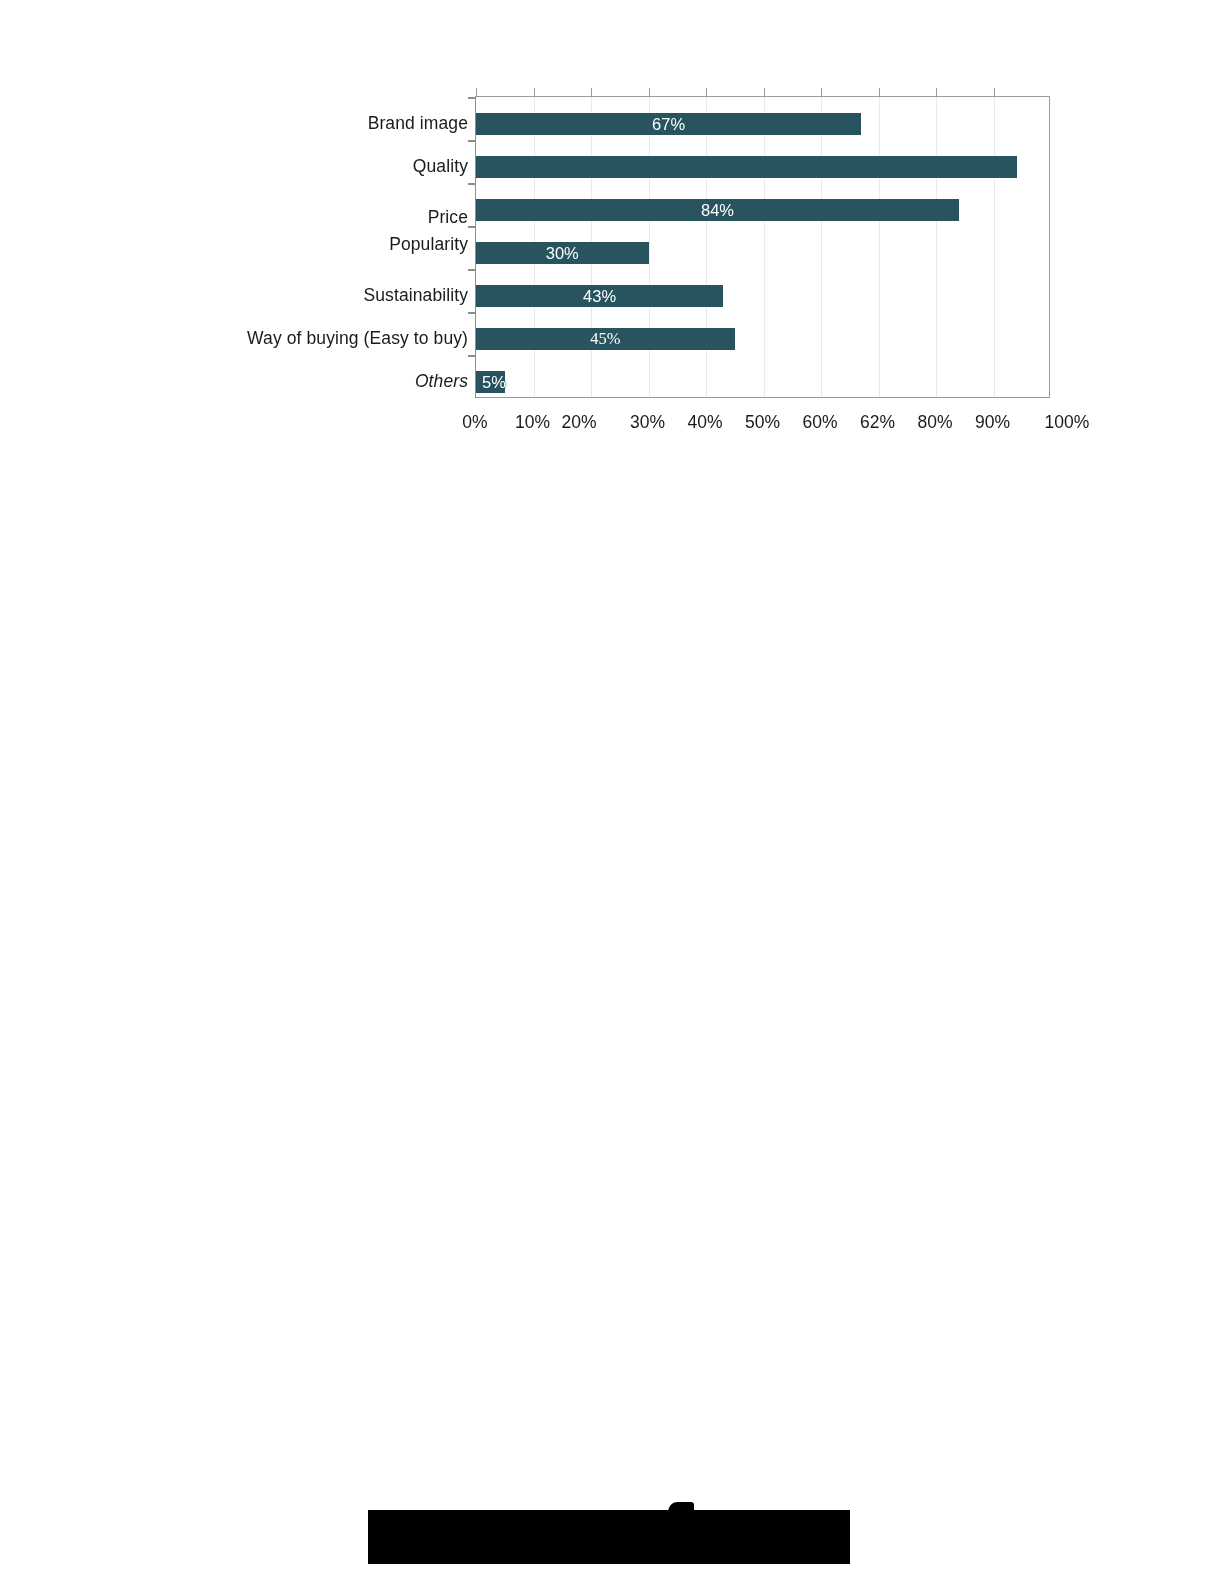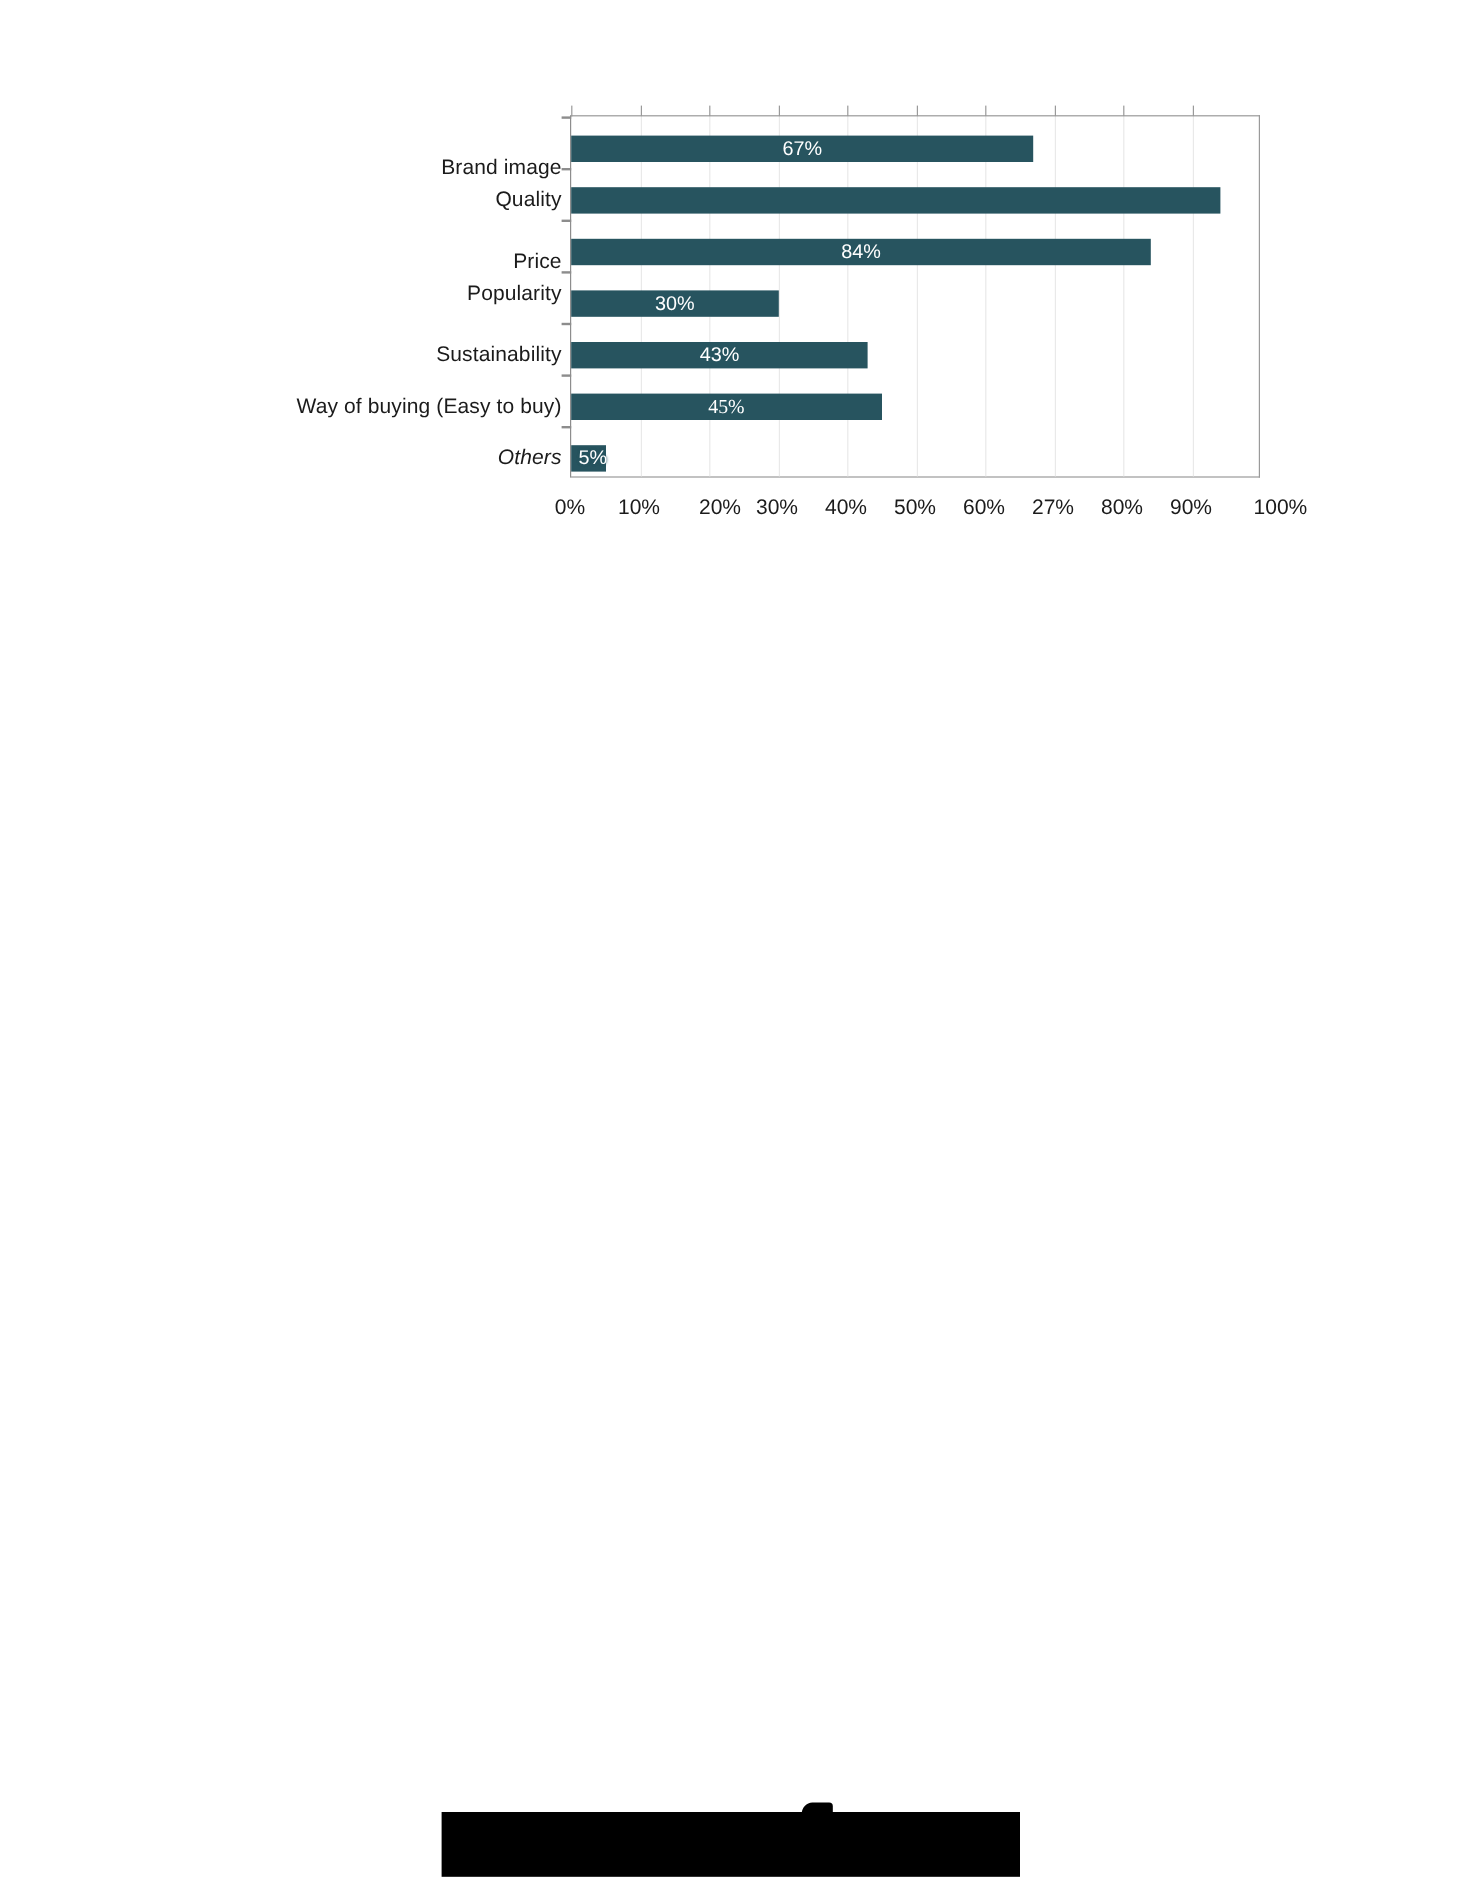--- a/index.html
+++ b/index.html
@@ -166,21 +166,21 @@
   }
 </style>
 </head>
 <body>
 
 <div id="page">
 
   <div id="figure">
 
     <div id="cat-labels">
-      <div class="cat-label" style="top:33px;">Brand image</div>
+      <div class="cat-label" style="top:17px;">Brand image</div>
       <div class="cat-label" style="top:60px;">Quality</div>
       <div class="cat-label" style="top:111px;">Price</div>
       <div class="cat-label" style="top:138px;">Popularity</div>
       <div class="cat-label" style="top:189px;">Sustainability</div>
       <div class="cat-label" style="top:232px;">Way of buying (Easy to buy)</div>
       <div class="cat-label" style="top:275px;font-style:italic;">Others</div>
     </div>
 
     <div id="plot">
 
@@ -245,26 +245,26 @@
       <div class="bar-row" style="top:264px; width:100%;">
         <div class="bar" style="width:28.75px;"></div>
         <div class="bar-label overflow" style="left:0px; width:46px;">5%</div>
       </div>
 
     </div>
 
     <div id="xaxis-labels">
       <div class="xlabel" style="left:0px;">0%</div>
       <div class="xlabel" style="left:57.5px;">10%</div>
-      <div class="xlabel" style="left:125px;">20%</div>
+      <div class="xlabel" style="left:104px;">20%</div>
       <div class="xlabel" style="left:172.5px;">30%</div>
       <div class="xlabel" style="left:230px;">40%</div>
       <div class="xlabel" style="left:287.5px;">50%</div>
       <div class="xlabel" style="left:345px;">60%</div>
-      <div class="xlabel" style="left:402.5px;">27%</div>
+      <div class="xlabel" style="left:402.5px;">62%</div>
       <div class="xlabel" style="left:460px;">80%</div>
       <div class="xlabel" style="left:517.5px;">90%</div>
       <div class="xlabel" style="left:575px;margin-left:17px;">100%</div>
     </div>
 
   </div>
 
   <div id="redaction">
     <div id="redaction-notch"></div>
   </div>

